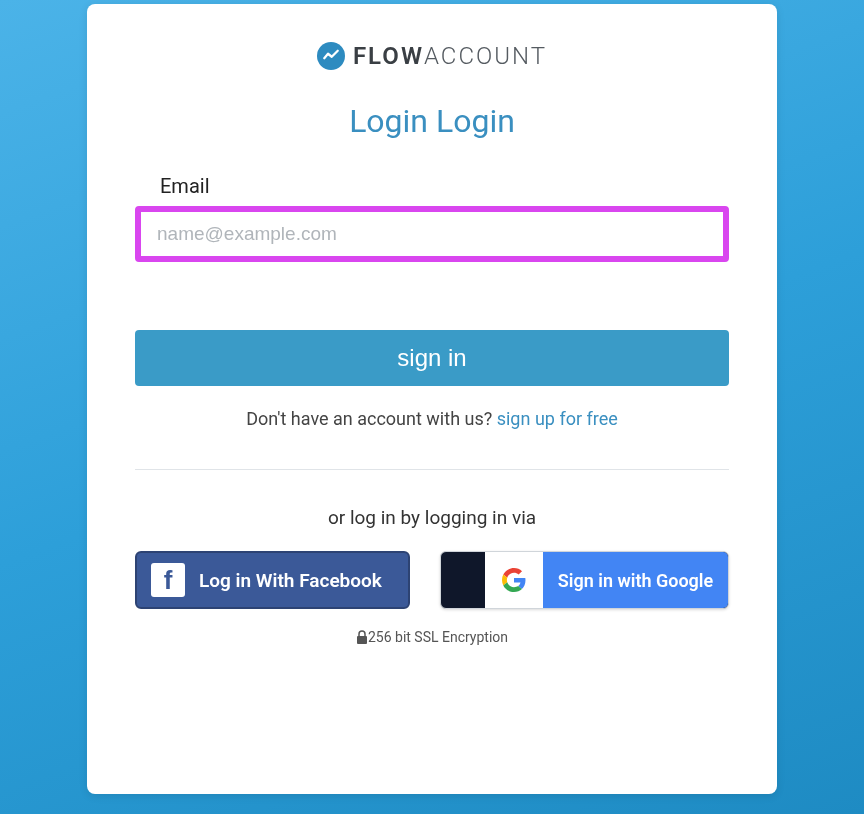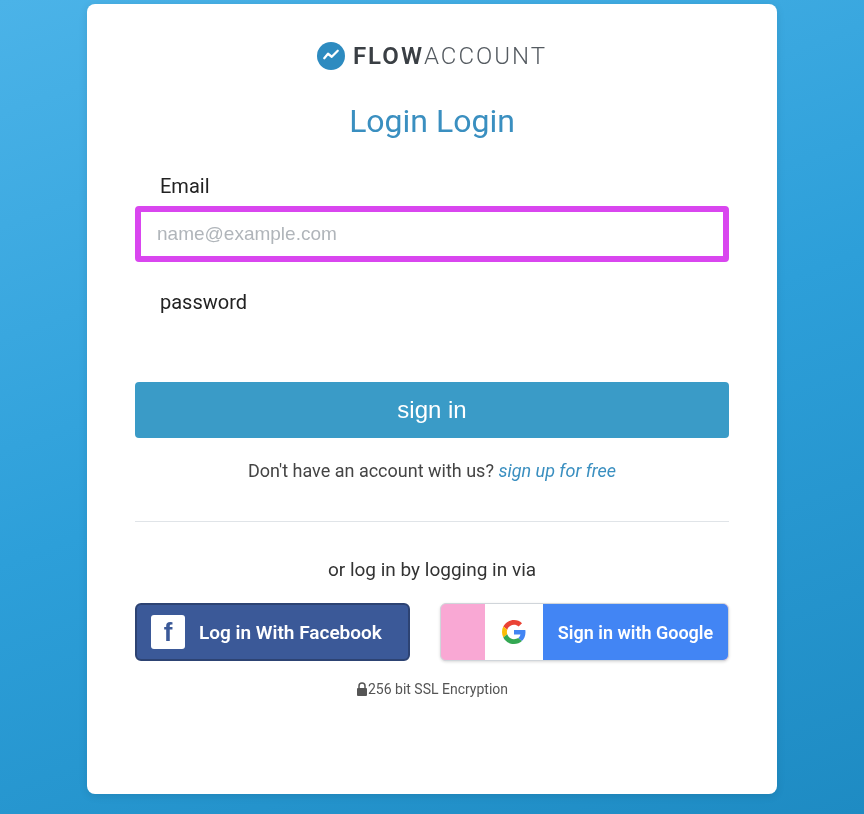--- a/index.html
+++ b/index.html
@@ -100,21 +100,20 @@
 }
 .signup-row {
   text-align: center;
   margin-top: 22px;
   font-size: 18px;
   color: #444;
 }
 .signup-link {
   color: #3a8fc0;
   text-decoration: none;
-  font-style: italic;
 }
 .divider {
   border: none;
   border-top: 1px solid #e0e4e8;
   margin: 40px 0 36px 0;
 }
 .social-label {
   text-align: center;
   font-size: 19px;
   color: #333;
@@ -152,21 +151,21 @@
   font-family: Arial, sans-serif;
 }
 .fb-btn-text {
   color: #fff;
   font-size: 19px;
   font-weight: 600;
 }
 .google-btn {
   flex: 1;
   height: 58px;
-  background: #f9a8d4;
+  background: #0f172a;
   border: 1px solid #d0d5da;
   border-radius: 6px;
   display: flex;
   align-items: stretch;
   cursor: pointer;
   overflow: hidden;
   box-shadow: 0 1px 3px rgba(0,0,0,0.15);
   padding-left: 44px;
 }
 .google-icon-wrap {
@@ -217,21 +216,20 @@
   <h1 class="title">Login Login</h1>
 
   <div class="form-group">
     <label class="label">Email</label>
     <div class="input-wrap">
       <input class="input" type="email" placeholder="name@example.com" style="">
     </div>
   </div>
 
   <div class="form-group">
-    <label class="label">password</label>
   </div>
 
   <button class="signin-btn">sign in</button>
 
   <div class="signup-row">
     <span>Don't have an account with us?</span>
     <a href="#" class="signup-link">sign up for free</a>
   </div>
 
   <hr class="divider">

